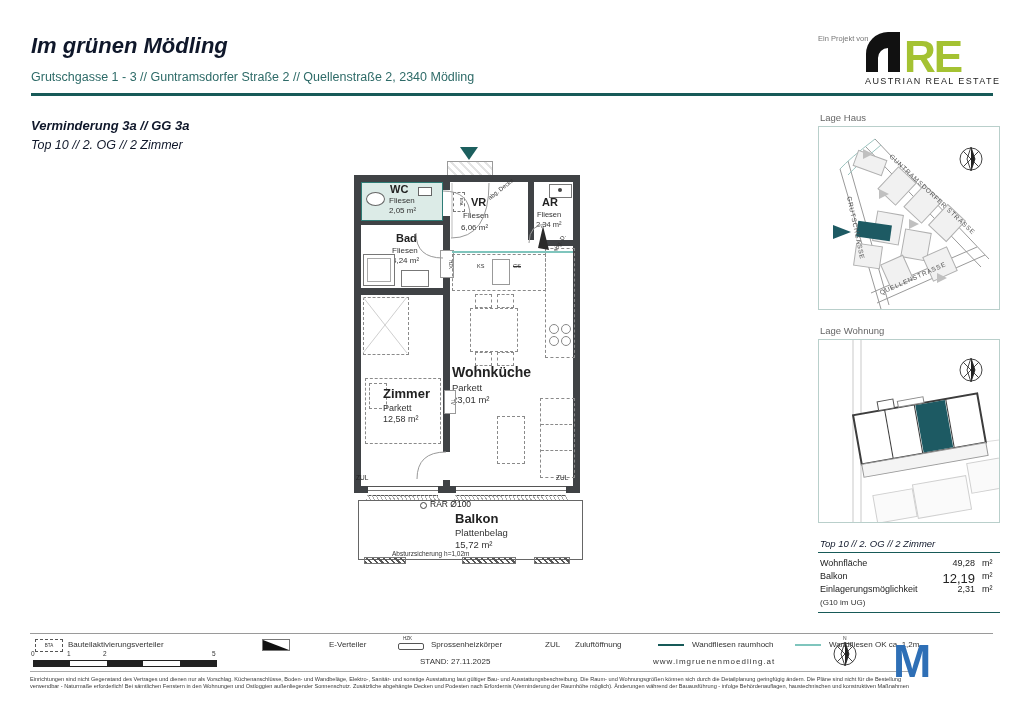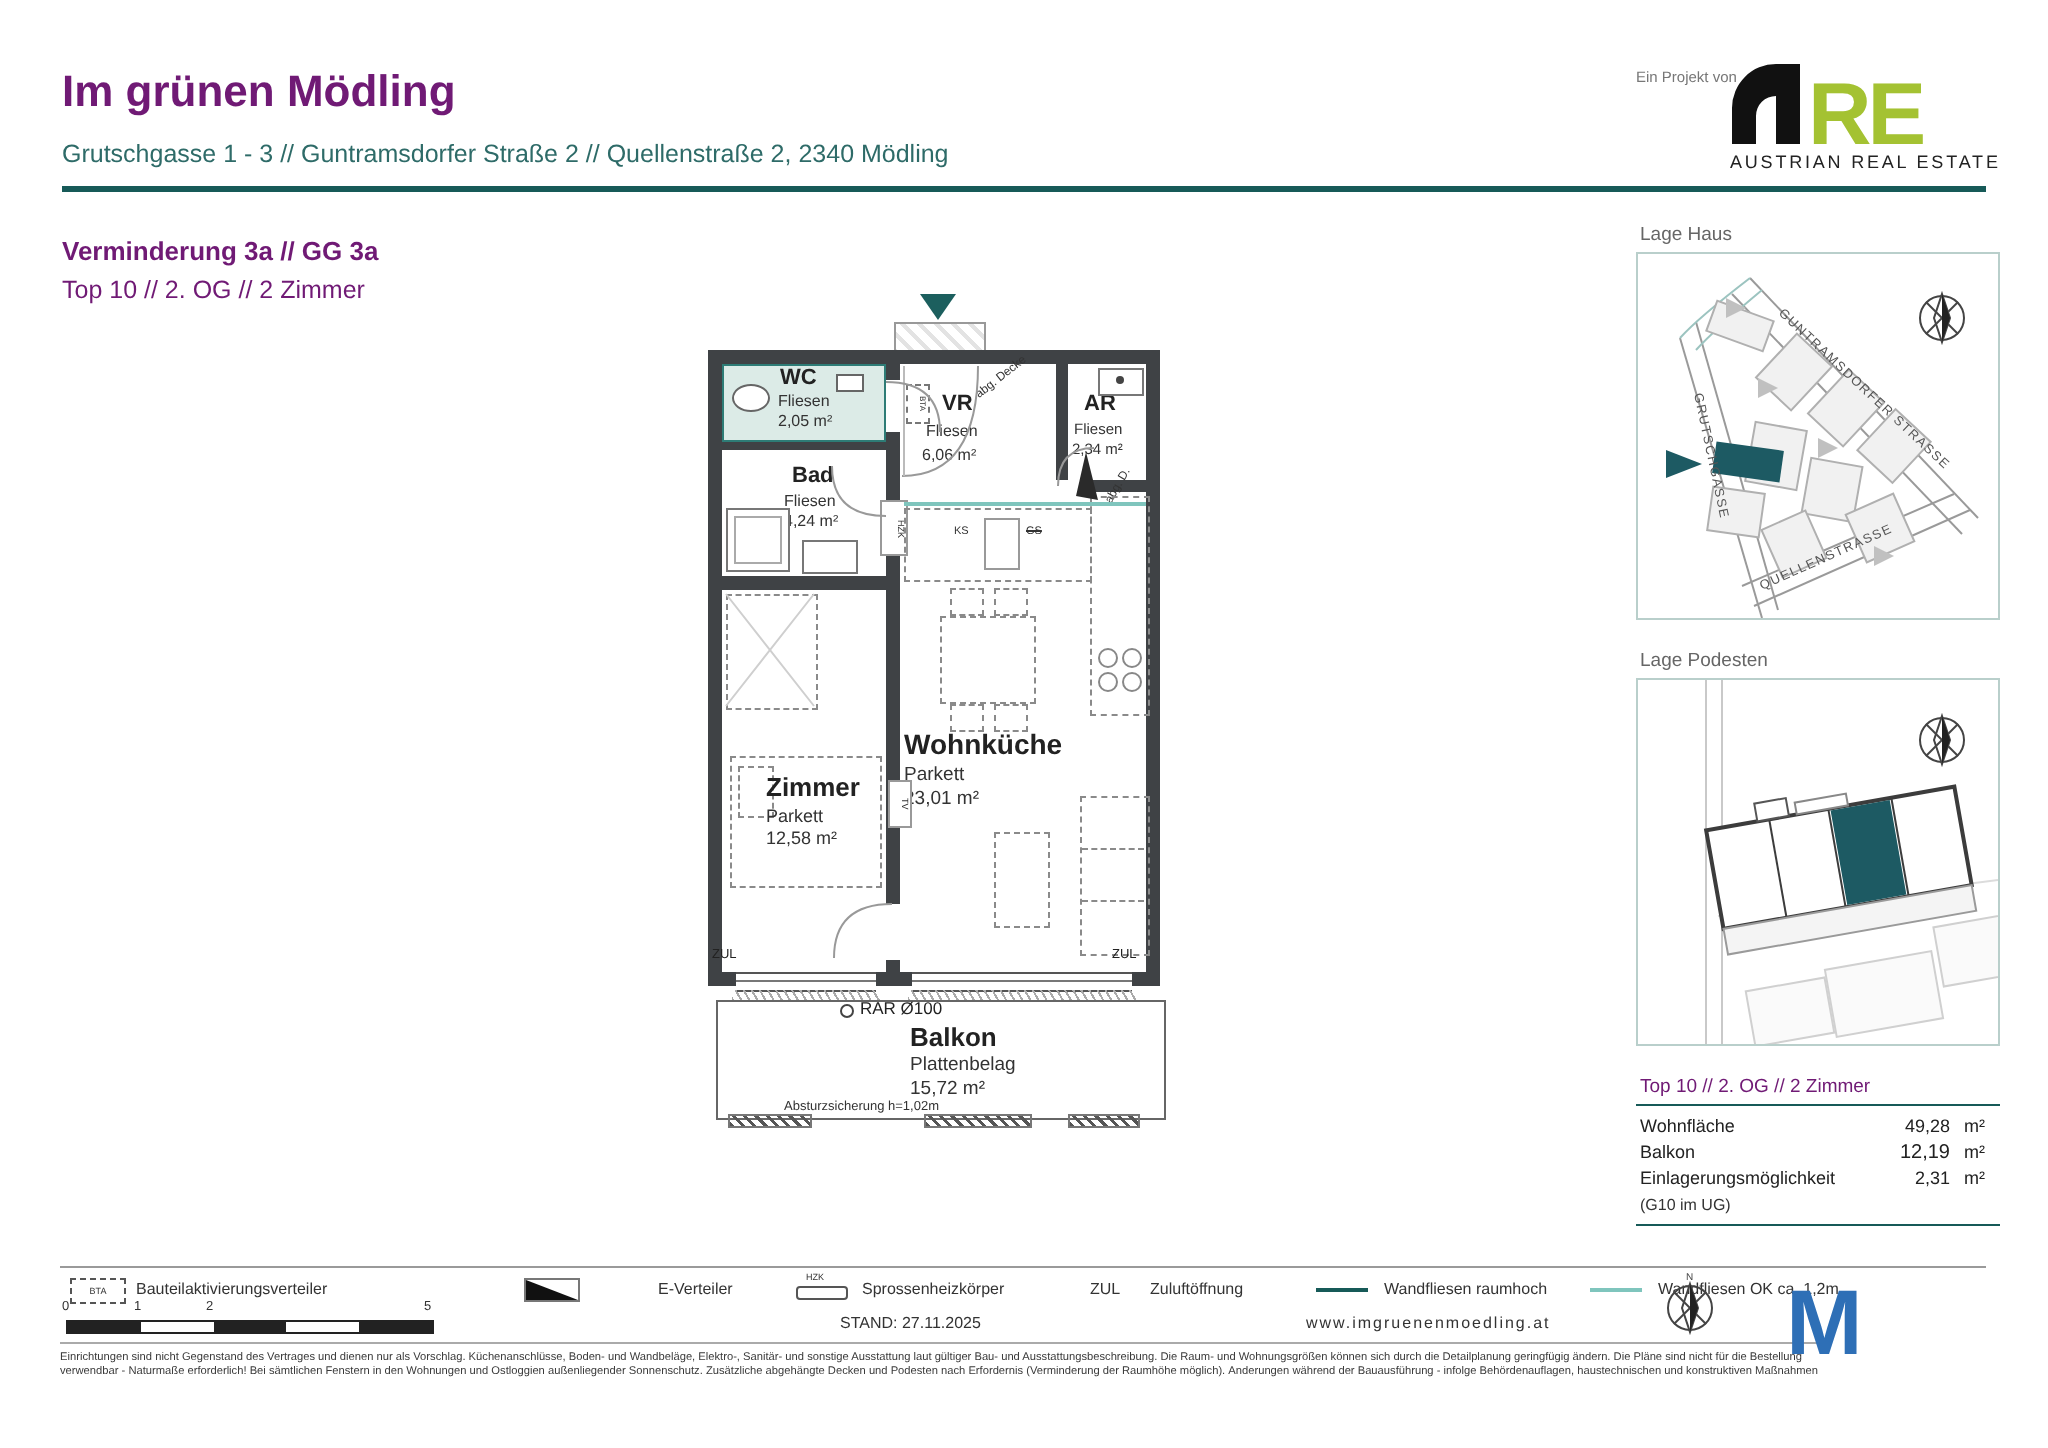--- a/index.html
+++ b/index.html
@@ -1,19 +1,19 @@
 <!DOCTYPE html>
 <html><head>
 <meta charset="utf-8">
 <style>
   html,body{margin:0;padding:0;background:#e8e8e8;}
   #page{position:relative;width:1024px;height:724px;background:#fff;
         font-family:"Liberation Sans",sans-serif;overflow:hidden;margin:0 auto;}
   .a{position:absolute;}
-  .teal{color:#701a75;}
+  .teal{color:#0f172a;font-style:italic;}
   .wall{background:#3f4245;position:absolute;}
   .dash{position:absolute;border:1px dashed #8a8a8a;background:transparent;}
   .thin{position:absolute;border:1px solid #777;background:#fff;}
   .roomname{font-weight:600;color:#222;}
   .roomsub{color:#333;}
   .lbl-tiny{font-size:6px;color:#333;}
   svg text{font-family:"Liberation Sans",sans-serif;}
 </style>
 </head>
 <body>
@@ -194,21 +194,21 @@
       <g>
         <circle cx="152" cy="32" r="11" stroke="#444" fill="none"></circle>
         <line x1="144" y1="24" x2="160" y2="40" stroke="#444"></line>
         <line x1="160" y1="24" x2="144" y2="40" stroke="#444"></line>
         <polygon points="152,20 156,32 152,44 148,32" fill="none" stroke="#444"></polygon>
         <polygon points="152,20 156,32 152,44" fill="#222"></polygon>
       </g>
     </svg>
   </div>
 
-  <div class="a" style="left:820px;top:325px;font-size:9.5px;color:#666;">Lage Podesten</div>
+  <div class="a" style="left:820px;top:325px;font-size:9.5px;color:#666;">Lage Wohnung</div>
   <div class="a" style="left:818px;top:339px;width:182px;height:184px;border:1px solid #b9cfcb;box-sizing:border-box;background:#fff;">
     <svg width="180" height="182" viewBox="0 0 180 182">
       <line x1="34" y1="0" x2="34" y2="182" stroke="#c9c9c9"></line>
       <line x1="42" y1="0" x2="42" y2="182" stroke="#c9c9c9"></line>
       <line x1="40" y1="118" x2="180" y2="100" stroke="#dcdcdc"></line>
       <rect x="96" y="140" width="54" height="34" fill="#fafafa" stroke="#d0d0d0" transform="rotate(-10 123 157)"></rect>
       <rect x="150" y="120" width="40" height="30" fill="#fafafa" stroke="#d0d0d0" transform="rotate(-10 170 135)"></rect>
       <rect x="56" y="152" width="40" height="28" fill="#fafafa" stroke="#d0d0d0" transform="rotate(-10 76 166)"></rect>
       <g transform="rotate(-10 100 92)">
         <rect x="38" y="64" width="126" height="50" fill="#fff" stroke="#3c3c3c" stroke-width="2"></rect>
@@ -231,21 +231,21 @@
   </div>
 
   <div class="a teal" style="left:820px;top:538px;font-size:9.5px;">Top 10 // 2. OG // 2 Zimmer</div>
   <div class="a" style="left:818px;top:552px;width:182px;height:1px;background:#175a58;"></div>
 
   <div class="a" style="left:820px;top:558px;font-size:9px;color:#222;">Wohnfläche</div>
   <div class="a" style="left:930px;top:558px;width:45px;font-size:9px;color:#222;text-align:right;">49,28</div>
   <div class="a" style="left:982px;top:558px;font-size:9px;color:#222;">m²</div>
 
   <div class="a" style="left:820px;top:571px;font-size:9px;color:#222;">Balkon</div>
-  <div class="a" style="left:930px;top:571px;width:45px;font-size:10px;color:#222;text-align:right;">12,19</div>
+  <div class="a" style="left:930px;top:571px;width:45px;font-size:13px;color:#222;text-align:right;">12,19</div>
   <div class="a" style="left:982px;top:571px;font-size:9px;color:#222;">m²</div>
 
   <div class="a" style="left:820px;top:584px;font-size:9px;color:#222;">Einlagerungsmöglichkeit</div>
   <div class="a" style="left:930px;top:584px;width:45px;font-size:9px;color:#222;text-align:right;">2,31</div>
   <div class="a" style="left:982px;top:584px;font-size:9px;color:#222;">m²</div>
 
   <div class="a" style="left:820px;top:598px;font-size:8px;color:#333;">(G10 im UG)</div>
   <div class="a" style="left:818px;top:612px;width:182px;height:1px;background:#175a58;"></div>
 
   <div class="a" style="left:30px;top:633px;width:963px;height:1px;background:#9a9a9a;"></div>

